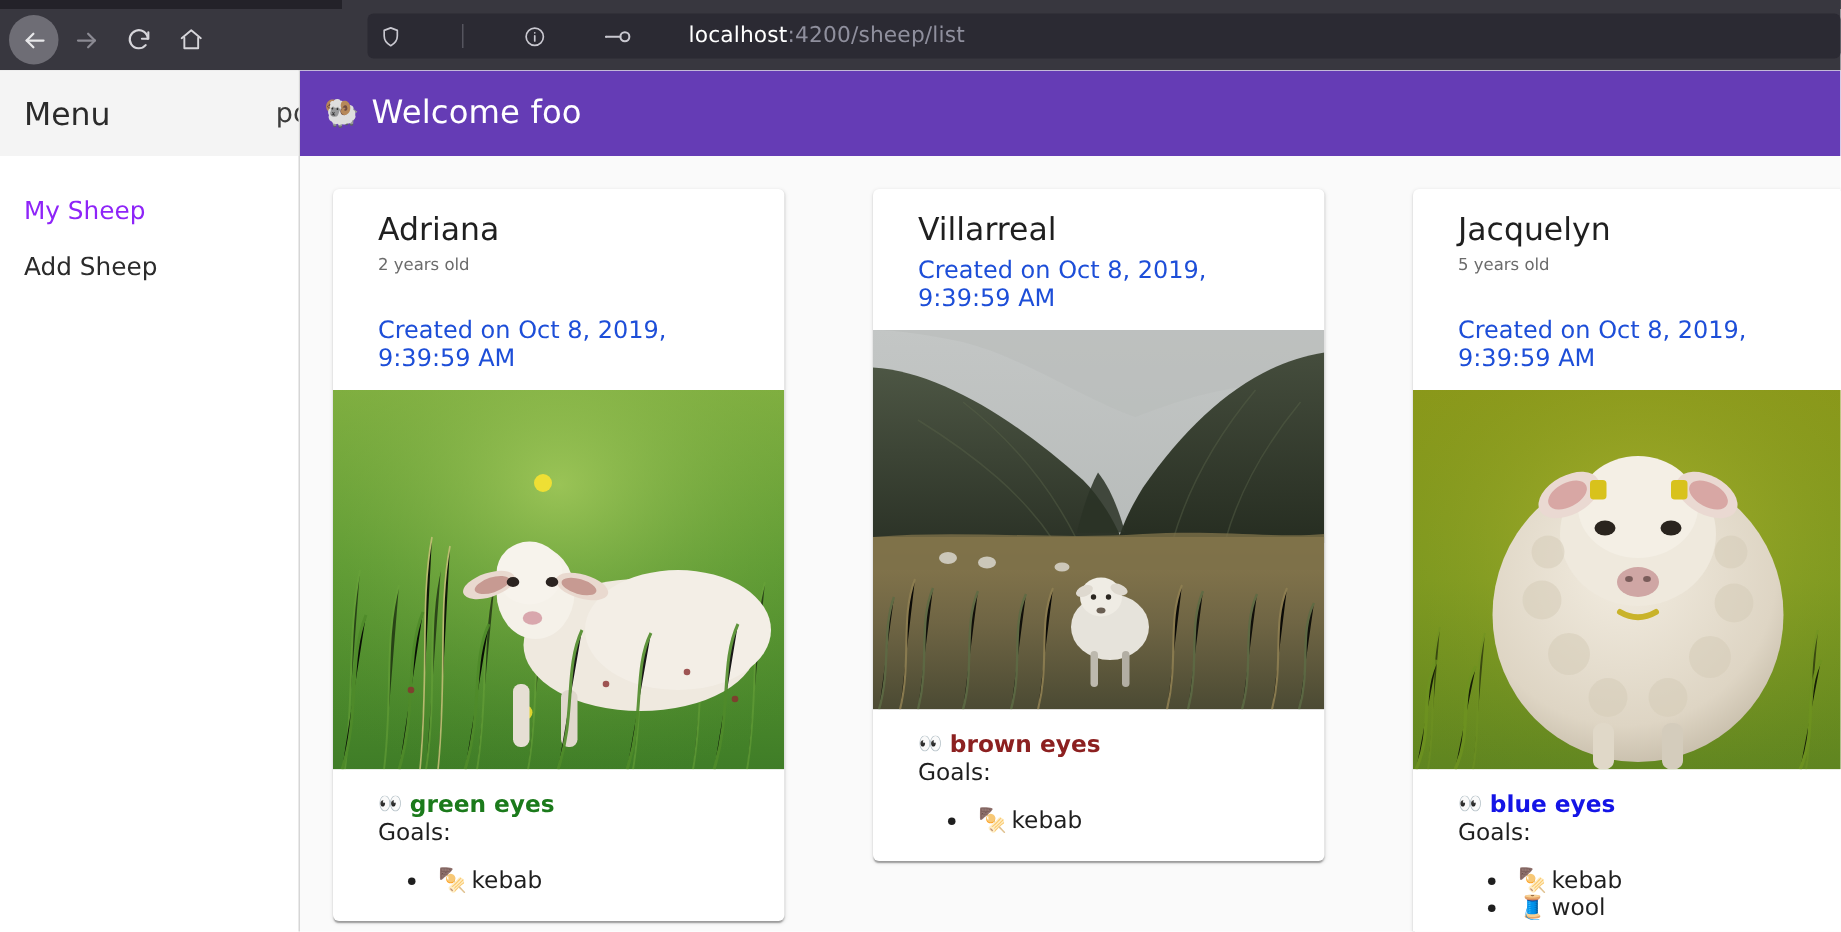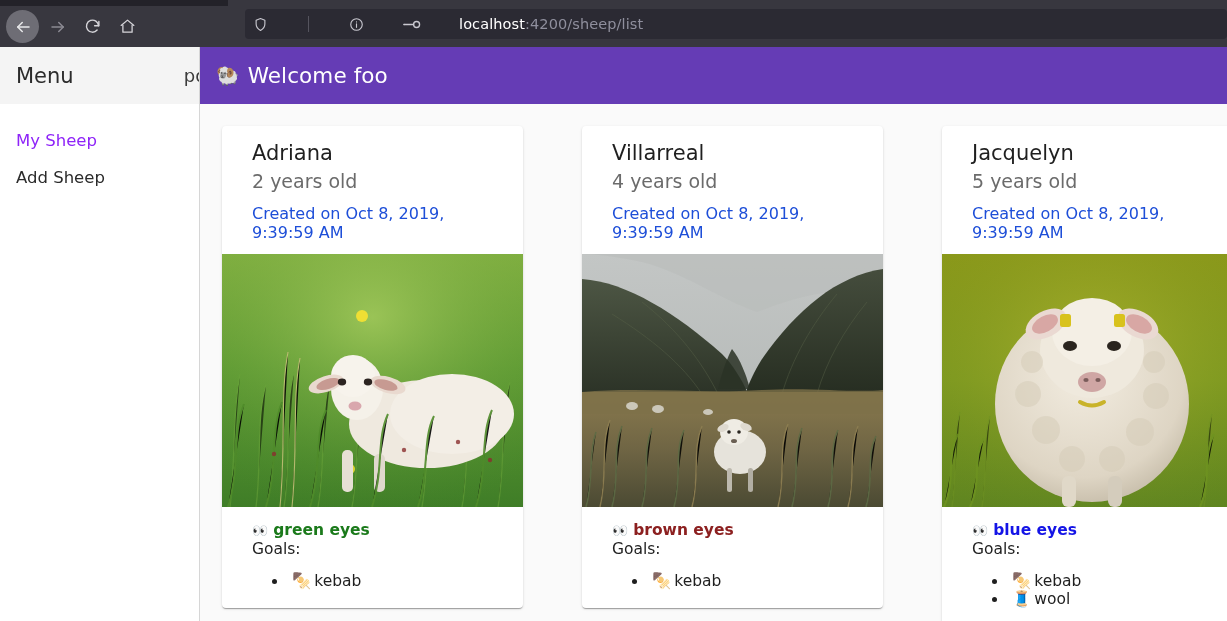--- a/index.html
+++ b/index.html
@@ -131,21 +131,21 @@
                 0 1px 3px 0 rgba(0,0,0,.12);
     flex: 0 0 auto;
     overflow: hidden;
   }
   .card-header { padding: 15px 16px 12px 30px; }
   .card-title {
     font-size: 21px; color: #1f1f1f; font-weight: 400;
     line-height: 1.15; margin-bottom: 5px;
   }
   .card-subtitle {
-    font-size: 19px; color: #6b6b6b; margin-bottom: 12px;
+    font-size: 11px; color: #6b6b6b; margin-bottom: 27px;
   }
   .card-created { font-size: 16px; color: #1d4ed8; }
 
   .card-image { width: 301px; height: 253px; position: relative; overflow: hidden; }
   .card-image svg { display: block; width: 301px; height: 253px; }
 
   .card-body { padding: 14px 16px 18px 30px; }
   .eyes-line {
     font-size: 15.5px; font-weight: bold;
     display: flex; align-items: center; gap: 5px;
@@ -331,21 +331,20 @@
             <li>
               <span class="goal-emoji">🍢</span><span>kebab</span>
             </li>
           </ul>
         </div>
       </div>
 
       <div class="card">
         <div class="card-header">
           <div class="card-title">Villarreal</div>
-          <div class="card-subtitle">4 years old</div>
           <div class="card-created">Created on Oct 8, 2019, 9:39:59 AM</div>
         </div>
         <div class="card-image">
           <svg viewBox="0 0 301 253" preserveAspectRatio="none">
             <defs>
               <linearGradient id="sky2" x1="0" y1="0" x2="0" y2="1">
                 <stop offset="0" stop-color="#c3c6c5"></stop>
                   <stop offset="1" stop-color="#aeb3b1"></stop>
               </linearGradient>
               <linearGradient id="hillL" x1="0" y1="0" x2="0" y2="1">

